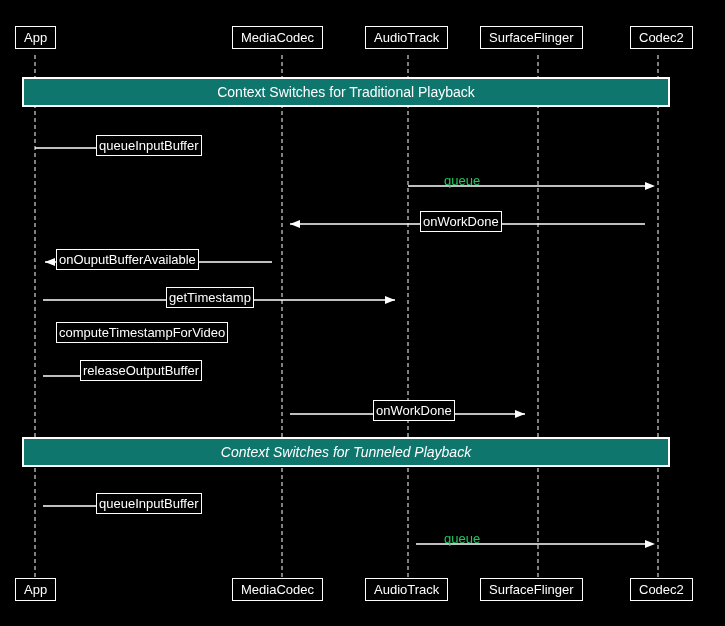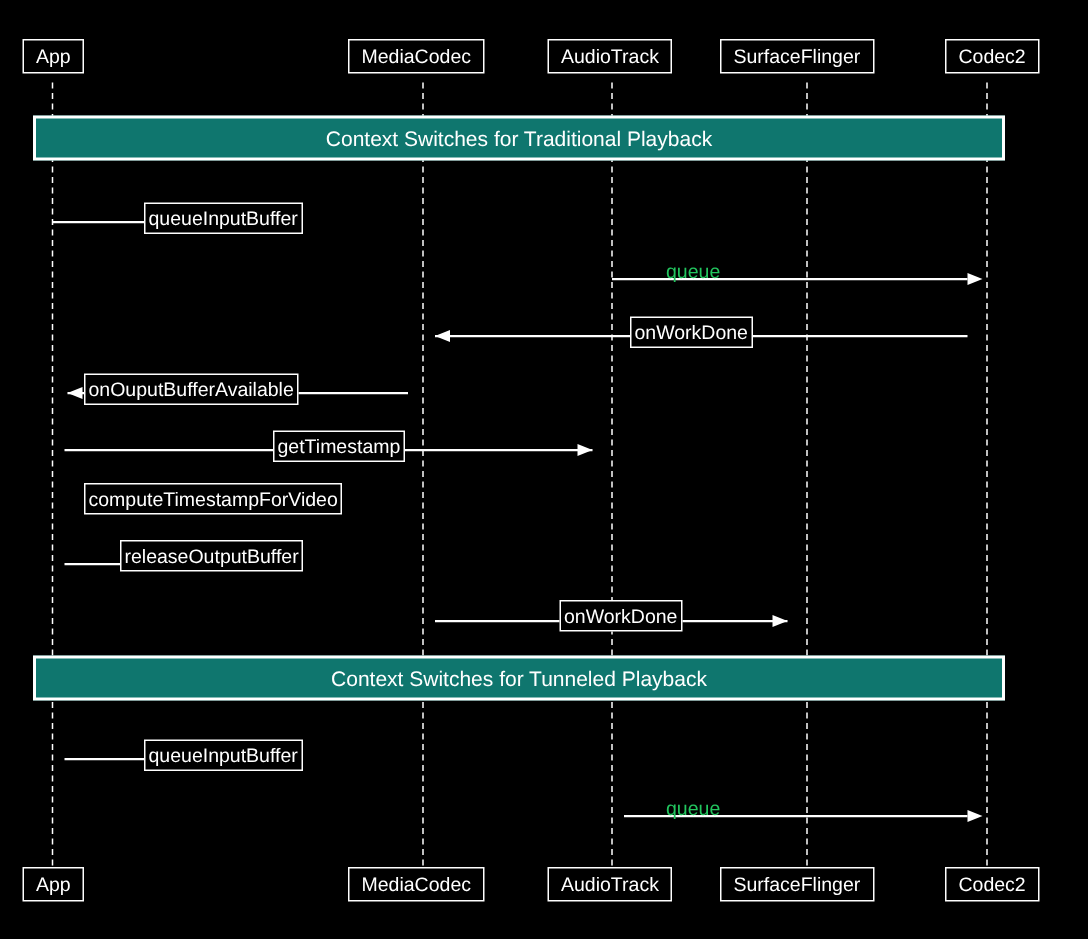--- a/index.html
+++ b/index.html
@@ -111,29 +111,29 @@
   <div class="section-bar" style="left:22px; top:77px; width:648px; height:30px;">Context Switches for Traditional Playback</div>
 
   <div class="label-box" style="left:96px; top:135px;">queueInputBuffer</div>
 
   <div class="label-nobox" style="left:444px; top:173px;">queue</div>
 
   <div class="label-box" style="left:420px; top:211px;text-align:center;">onWorkDone</div>
 
   <div class="label-box" style="left:56px; top:249px;">onOuputBufferAvailable</div>
 
-  <div class="label-box" style="left:166px; top:287px;margin-left:16px;">getTimestamp</div>
+  <div class="label-box" style="left:166px; top:287px;">getTimestamp</div>
 
   <div class="label-box" style="left:56px; top:322px;">computeTimestampForVideo</div>
 
   <div class="label-box" style="left:80px; top:360px;">releaseOutputBuffer</div>
 
   <div class="label-box" style="left:373px; top:400px;">onWorkDone</div>
 
-  <div class="section-bar" style="left:22px; top:437px; width:648px; height:30px;">Context Switches for Tunneled Playback</div>
+  <div class="section-bar" style="left:22px; top:437px; width:648px; height:30px;font-style:italic;">Context Switches for Tunneled Playback</div>
 
   <div class="label-box" style="left:96px; top:493px;">queueInputBuffer</div>
 
   <div class="label-nobox" style="left:444px; top:531px;">queue</div>
 
   <div class="label-box" style="left:15px; top:578px; padding:3px 8px;">App</div>
   <div class="label-box" style="left:232px; top:578px; padding:3px 8px;">MediaCodec</div>
   <div class="label-box" style="left:365px; top:578px; padding:3px 8px;">AudioTrack</div>
   <div class="label-box" style="left:480px; top:578px; padding:3px 8px;">SurfaceFlinger</div>
   <div class="label-box" style="left:630px; top:578px; padding:3px 8px;">Codec2</div>

